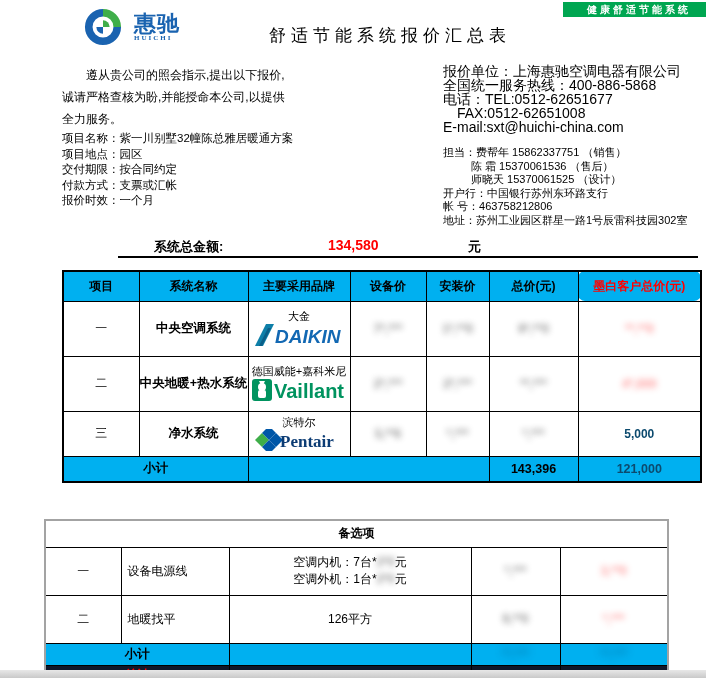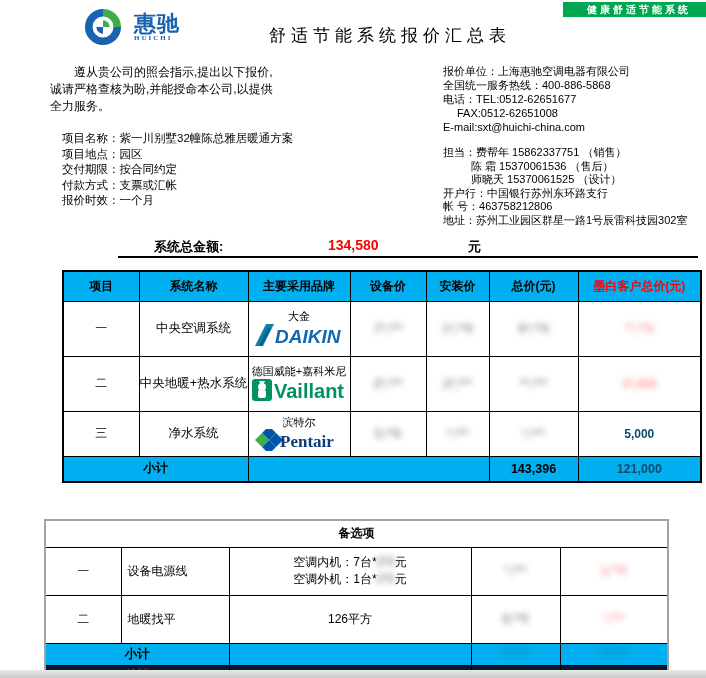--- a/index.html
+++ b/index.html
@@ -13,48 +13,48 @@
   
   .logo { position:absolute; left:84px; top:6px; width:120px; height:42px; display:flex; align-items:center; }
   .logo-swirl { width:38px; height:38px; }
   .logo-text { margin-left:12px; line-height:1;font-family:Liberation Serif, serif; }
   .logo-cn { font-size:22px; font-weight:bold; color:#1A63B0; letter-spacing:1px; }
   .logo-en { font-size:7px; font-weight:bold; color:#1A63B0; letter-spacing:2px; }
 
   .title { position:absolute; left:200px; top:24px; width:380px; text-align:center;
            font-size:17px; font-weight:normal; letter-spacing:5px; }
 
-  .intro { position:absolute; left:50px; top:64px; width:228px; font-size:12px; line-height:17px; text-indent:2em; }
+  .intro { position:absolute; left:62px; top:64px; width:228px; font-size:12px; line-height:22px; text-indent:2em; }
 
   .proj { position:absolute; left:62px; top:131px; width:300px; font-size:11.5px; line-height:15.5px; }
   .proj div { white-space:nowrap; }
 
-  .company { position:absolute; left:443px; top:64px; width:260px; font-size:11px; line-height:14px; }
+  .company { position:absolute; left:443px; top:64px; width:260px; font-size:14px; line-height:14px; }
   .contacts { position:absolute; left:443px; top:146px; width:263px; font-size:11px; line-height:13.5px; }
   .company div, .contacts div { white-space:nowrap; }
   .indent1 { padding-left:14px; }
   .indent2 { padding-left:28px; }
 
   
   .total-line { position:absolute; left:118px; top:236px; width:580px; height:22px; border-bottom:2.5px solid #000; }
   .total-label { position:absolute; left:36px; top:2px; font-size:13px; font-weight:bold; }
   .total-amount { position:absolute; left:210px; top:1px; font-size:14px; font-weight:bold; color:#FF0000; }
   .total-unit { position:absolute; left:350px; top:2px; font-size:13px; font-weight:bold; }
 
   table { border-collapse:collapse; table-layout:fixed; }
   td,th { border:1px solid #000; text-align:center; vertical-align:middle; overflow:hidden; }
   .main-table { position:absolute; left:62px; top:270px; width:638px; border:2px solid #000; }
   .opt-table  { position:absolute; left:44px; top:503px; width:623px; border:2px solid #a3a3a3;margin-top:16px; }
 
   .cyan { background:#00B0F0; }
   .yellow { background:#0f172a; }
   th { font-size:12px; font-weight:bold; }
-  .hdr-red { color:#FF0000; }
+  .hdr-red { color:#FF0000;border-radius:7px; }
   td { font-size:12px; }
-  .sysname { font-weight:400; font-size:12.5px; }
+  .sysname { font-weight:700; font-size:12.5px; }
   .leftcell { text-align:left; padding-left:6px; }
   .num { font-size:12px; }
   .red { color:#0c4a6e; font-weight:bold; }
   .bold { font-weight:bold; }
   .subtotal td { font-weight:bold; font-size:12.5px; }
   .grand td { font-weight:bold; font-size:12.5px; color:#FF0000; }
 
   .redacted { filter:blur(3px); opacity:.65; color:#555; font-weight:bold; }
   .redacted-red { filter:blur(3px); opacity:.6; color:#FF5555; font-weight:bold; }
   .redacted-blue { filter:blur(4px); opacity:.8; color:#006699; font-weight:bold; }

